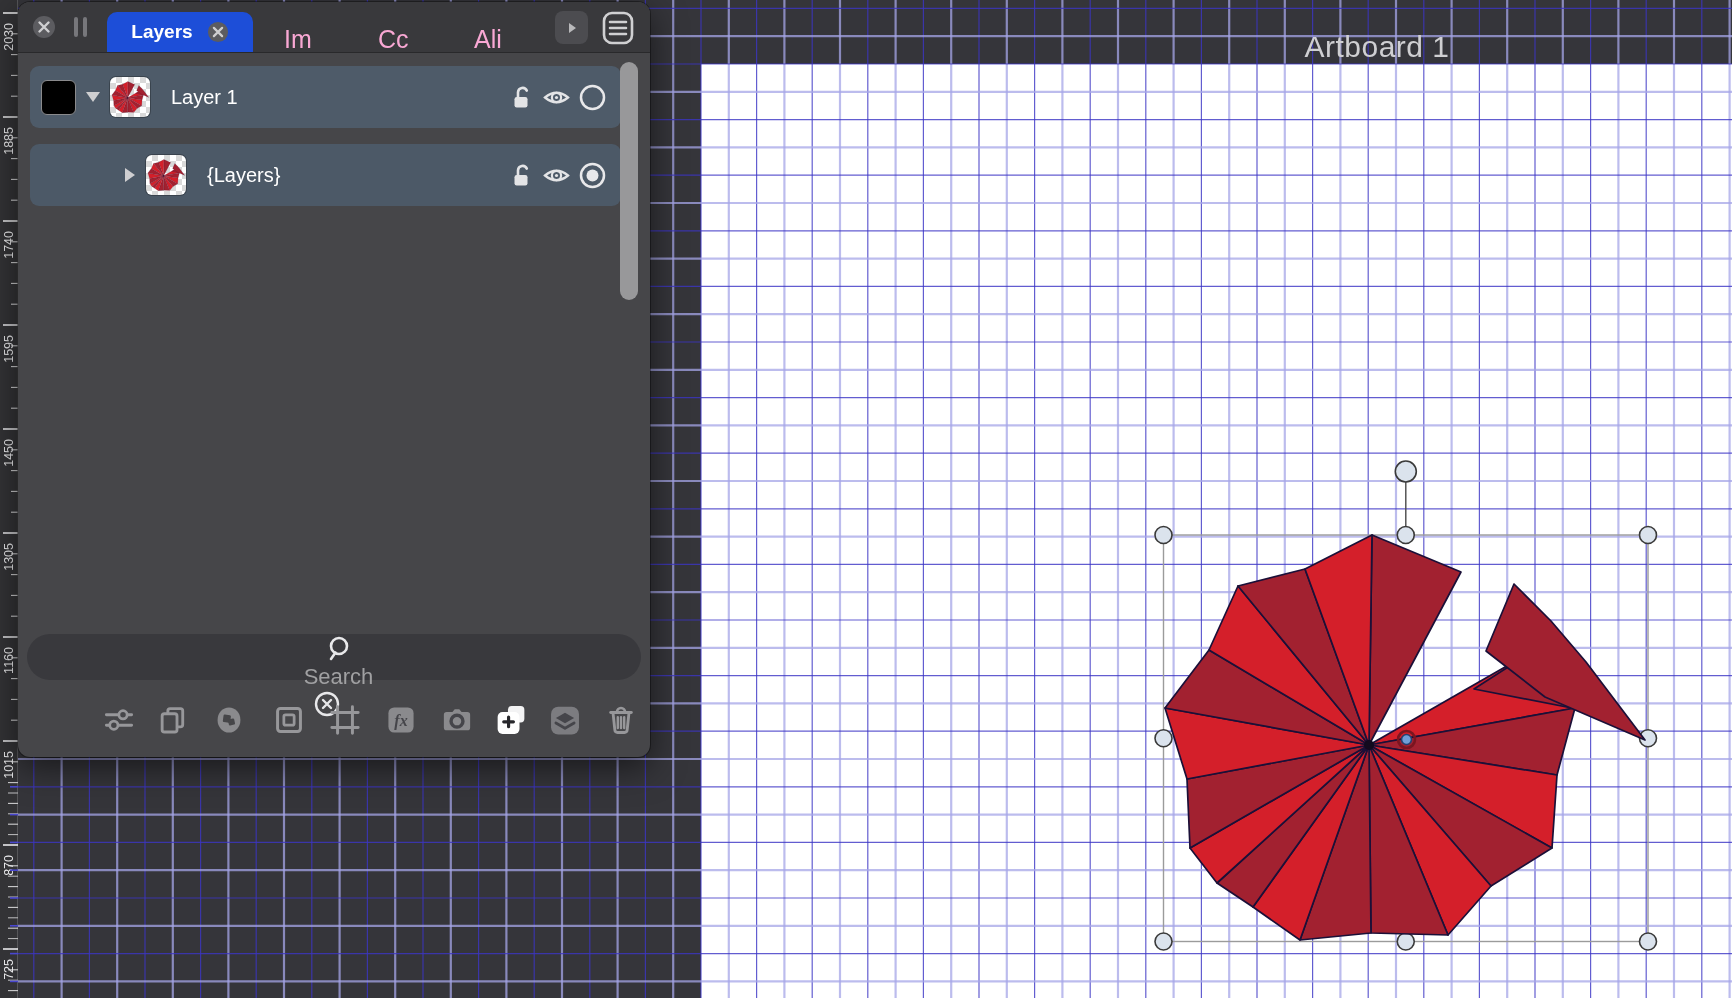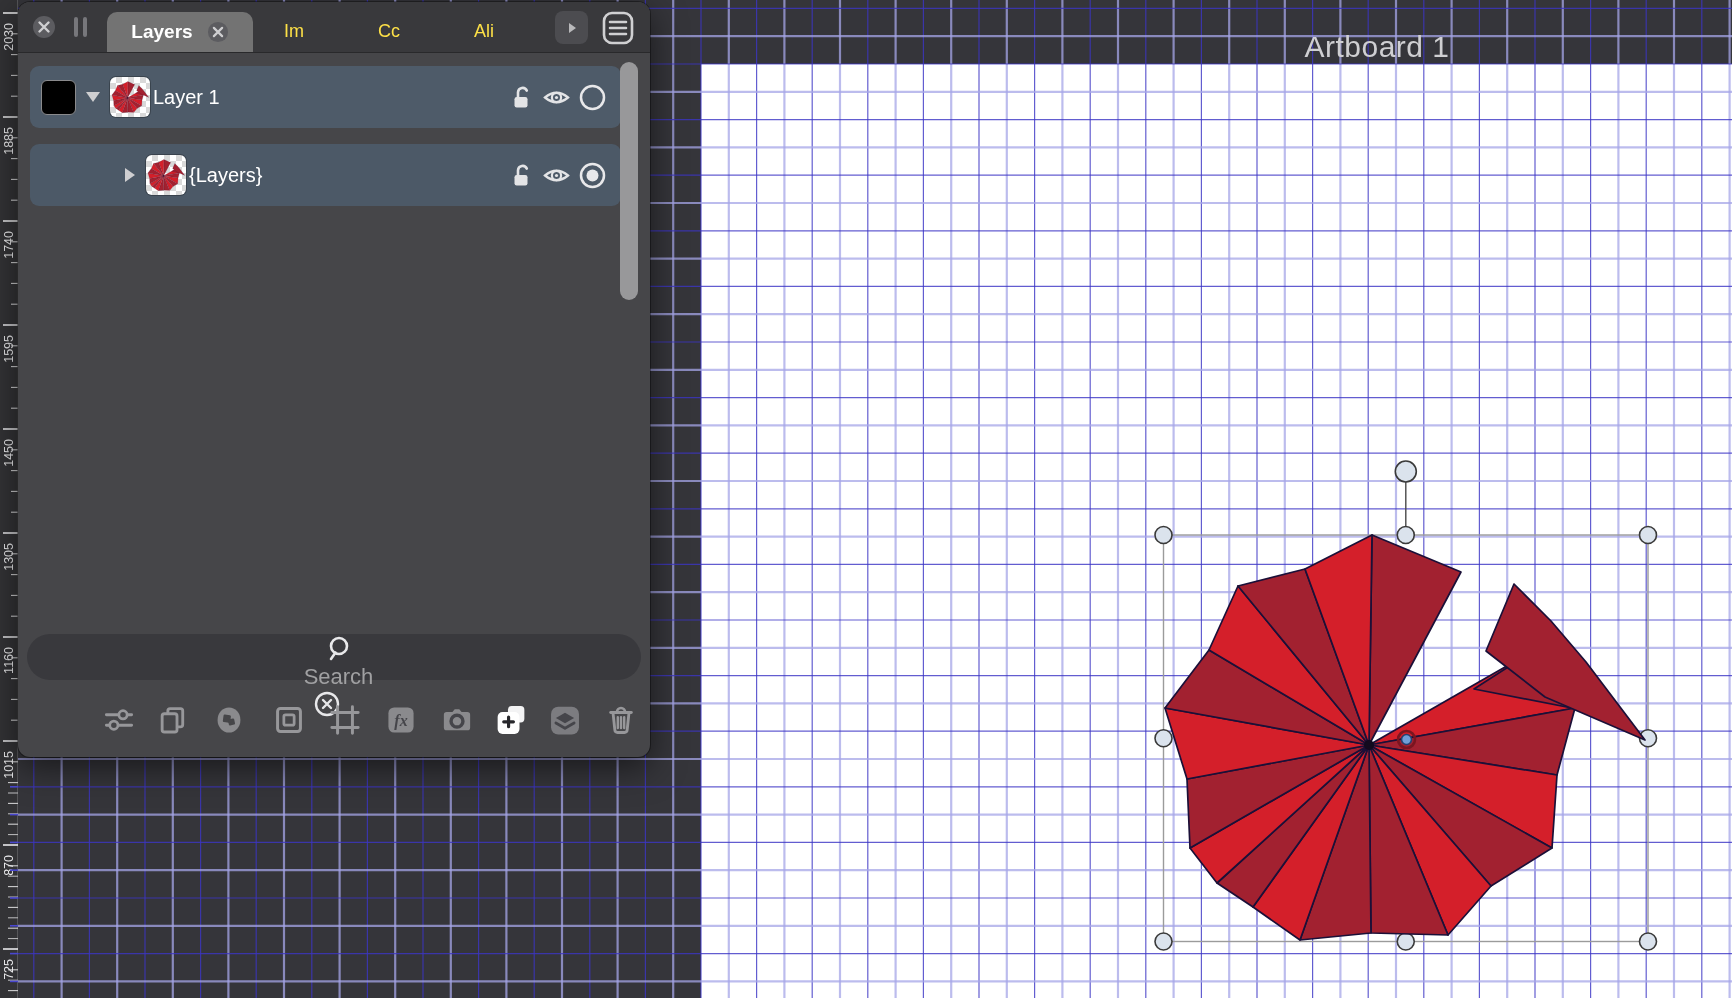--- a/index.html
+++ b/index.html
@@ -26,27 +26,27 @@
   .panel-header{
     position:absolute;left:0;top:0;width:100%;height:50px;
     background:#39393c;border-radius:12px 12px 0 0;
     border-bottom:1px solid #29292b;
   }
   .hdr-close{position:absolute;left:14px;top:13px;width:24px;height:24px;cursor:pointer;}
   .hdr-drag{position:absolute;left:56px;top:15px;display:flex;gap:5px;}
   .hdr-drag div{width:4px;height:20px;background:#77777b;border-radius:2px;}
   .tab-active{
     position:absolute;left:89px;top:10px;width:146px;height:40px;
-    background:#737373;border-radius:10px 10px 0 0;
+    background:#1d4ed8;border-radius:10px 10px 0 0;
     display:flex;align-items:center;justify-content:center;gap:14px;
     color:#ffffff;font-size:19px;font-weight:700;cursor:pointer;
   }
   .tab-dim{
-    position:absolute;top:4px;height:50px;display:flex;align-items:center;
-    color:#fde047;font-size:18px;cursor:pointer;
+    position:absolute;top:12px;height:50px;display:flex;align-items:center;
+    color:#f9a8d4;font-size:25px;cursor:pointer;
   }
   #tab-im{left:266px;} #tab-cc{left:360px;} #tab-ali{left:456px;}
   .hdr-overflow{
     position:absolute;left:537px;top:9px;width:33px;height:33px;border-radius:8px;
     background:#4c4c50;display:flex;align-items:center;justify-content:center;cursor:pointer;
   }
   .hdr-menu{position:absolute;left:582px;top:8px;width:36px;height:36px;cursor:pointer;}
   
   .layer-row{
     position:absolute;left:12px;width:591px;height:62px;border-radius:9px;
@@ -57,21 +57,21 @@
   .caret{flex:0 0 auto;}
   .thumb{
     width:40px;height:40px;border-radius:6px;flex:0 0 auto;overflow:hidden;
     background-color:#fff;
     background-image:
       linear-gradient(45deg,#d9d9d9 25%,transparent 25%,transparent 75%,#d9d9d9 75%),
       linear-gradient(45deg,#d9d9d9 25%,transparent 25%,transparent 75%,#d9d9d9 75%);
     background-size:12px 12px;background-position:0 0,6px 6px;
     box-shadow:0 0 0 1px rgba(0,0,0,.25);
   }
-  .layer-name{color:#fff;font-size:20px;margin-left:3px;flex:1 1 auto;white-space:nowrap;overflow:hidden;}
+  .layer-name{color:#fff;font-size:20px;margin-left:21px;flex:1 1 auto;white-space:nowrap;overflow:hidden;}
   .row-icons{display:flex;align-items:center;gap:7px;margin-right:14px;flex:0 0 auto;}
   .row-icons svg{display:block;cursor:pointer;}
   
   .scroll-thumb{
     position:absolute;left:602px;top:60px;width:18px;height:238px;border-radius:9px;
     background:#98989a;cursor:grab;
   }
   
   .search-field{
     position:absolute;left:9px;top:632px;width:614px;height:46px;border-radius:23px;

